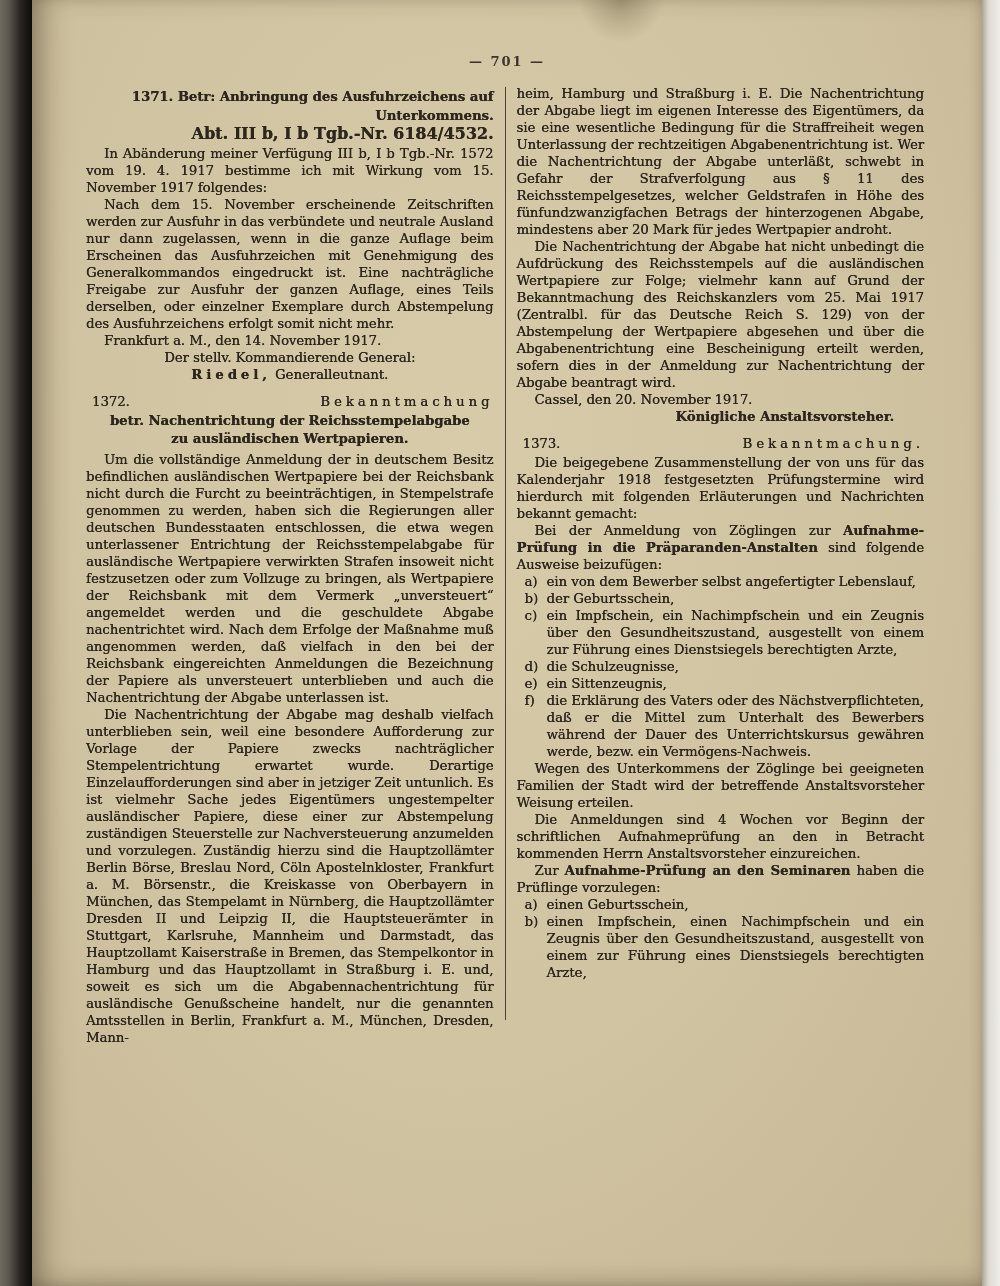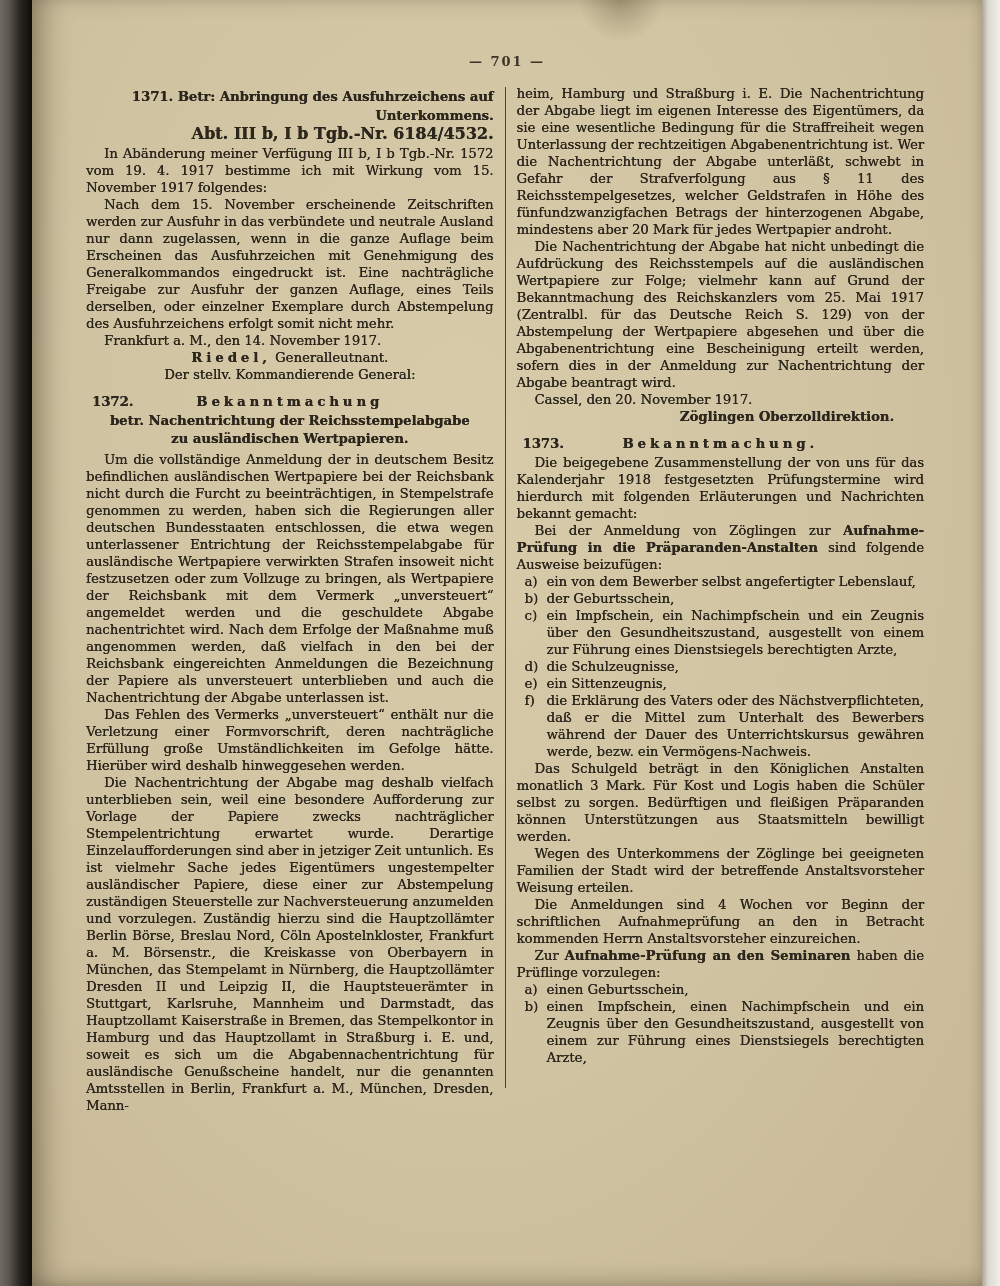--- a/index.html
+++ b/index.html
@@ -29,21 +29,21 @@
   .p.noindent{text-indent:0;}
   .center{text-align:center;}
   .right{text-align:right;padding-right:30px;}
   .b{font-weight:700;}
   .sp{letter-spacing:4px;font-weight:700;}
 
   .head1371{font-weight:700;text-align:right;margin:2px 0 3px;}
   .head1371 .hline{line-height:19px;}
   .head1371 .href{font-size:16px;font-weight:700;}
 
-  .art-head{position:relative;text-align:center;font-weight:700;margin:9px 0 1px;line-height:19px;}
+  .art-head{position:relative;text-align:right;font-weight:400;margin:9px 0 1px;line-height:19px;}
   .art-num{position:absolute;left:6px;letter-spacing:0;}
   .gesperrt{letter-spacing:4px;}
   .subtitle{text-align:center;font-weight:700;margin:0 19px 3px;line-height:18px;}
 
   .sigblock div{line-height:17px;}
   .li{display:flex;margin-left:8px;}
   .li .m{width:22px;flex:none;}
   .li .t{flex:1;text-align:justify;}
 </style>
 </head>
@@ -61,46 +61,45 @@
         <section>
           <div class="head1371">
             <div class="hline"><span>1371.</span> <span>Betr: Anbringung des Ausfuhrzeichens auf</span></div>
             <div class="hline">Unterkommens.</div>
             <div class="href">Abt. III b, I b Tgb.-Nr. 6184/4532.</div>
           </div>
           <p class="p">In Abänderung meiner Verfügung III b, I b Tgb.-Nr. 1572 vom 19. 4. 1917 bestimme ich mit Wirkung vom 15. November 1917 folgendes:</p>
           <p class="p">Nach dem 15. November erscheinende Zeitschriften werden zur Ausfuhr in das verbündete und neutrale Ausland nur dann zugelassen, wenn in die ganze Auflage beim Erscheinen das Ausfuhrzeichen mit Genehmigung des Generalkommandos eingedruckt ist. Eine nachträgliche Freigabe zur Ausfuhr der ganzen Auflage, eines Teils derselben, oder einzelner Exemplare durch Abstempelung des Ausfuhrzeichens erfolgt somit nicht mehr.</p>
           <div class="sigblock">
             <div class="p">Frankfurt a. M., den 14. November 1917.</div>
+            <div class="center">Der stellv. Kommandierende General:</div>
             <div class="center"><span class="sp">Riedel,</span> <span>Generalleutnant.</span></div>
-            <div class="center">Der stellv. Kommandierende General:</div>
           </div>
         </section>
 
         <section>
           <div class="art-head">
             <span class="art-num">1372.</span>
             <span class="gesperrt">Bekanntmachung</span>
           </div>
           <div class="subtitle">betr. Nachentrichtung der Reichsstempelabgabe zu ausländischen Wertpapieren.</div>
           <p class="p">Um die vollständige Anmeldung der in deutschem Besitz befindlichen ausländischen Wertpapiere bei der Reichsbank nicht durch die Furcht zu beeinträchtigen, in Stempelstrafe genommen zu werden, haben sich die Regierungen aller deutschen Bundesstaaten entschlossen, die etwa wegen unterlassener Entrichtung der Reichsstempelabgabe für ausländische Wertpapiere verwirkten Strafen insoweit nicht festzusetzen oder zum Vollzuge zu bringen, als Wertpapiere der Reichsbank mit dem Vermerk „unversteuert“ angemeldet werden und die geschuldete Abgabe nachentrichtet wird. Nach dem Erfolge der Maßnahme muß angenommen werden, daß vielfach in den bei der Reichsbank eingereichten Anmeldungen die Bezeichnung der Papiere als unversteuert unterblieben und auch die Nachentrichtung der Abgabe unterlassen ist.</p>
-          <p class="p">Das Fehlen des Vermerks „unversteuert“ enthält nur die Verletzung einer Formvorschrift, deren nachträgliche Erfüllung große Umständlichkeiten im Gefolge hätte.  Hierüber wird deshalb hinweggesehen werden.</p>
           <p class="p">Die Nachentrichtung der Abgabe mag deshalb vielfach unterblieben sein, weil eine besondere Aufforderung zur Vorlage der Papiere zwecks nachträglicher Stempelentrichtung erwartet wurde. Derartige Einzelaufforderungen sind aber in jetziger Zeit untunlich. Es ist vielmehr Sache jedes Eigentümers ungestempelter ausländischer Papiere, diese einer zur Abstempelung zuständigen Steuerstelle zur Nachversteuerung anzumelden und vorzulegen. Zuständig hierzu sind die Hauptzollämter Berlin Börse, Breslau Nord, Cöln Apostelnkloster, Frankfurt a. M. Börsenstr., die Kreiskasse von Oberbayern in München, das Stempelamt in Nürnberg, die Hauptzollämter Dresden II und Leipzig II, die Hauptsteuerämter in Stuttgart, Karlsruhe, Mannheim und Darmstadt, das Hauptzollamt Kaiserstraße in Bremen, das Stempelkontor in Hamburg und das Hauptzollamt in Straßburg i. E. und, soweit es sich um die Abgabennachentrichtung für ausländische Genußscheine handelt, nur die genannten Amtsstellen in Berlin, Frankfurt a. M., München, Dresden, Mann-</p>
         </section>
       </div>
 
       <div class="divider"></div>
 
       <div class="col">
         <section>
           <p class="p noindent">heim, Hamburg und Straßburg i. E.  Die Nachentrichtung der Abgabe liegt im eigenen Interesse des Eigentümers, da sie eine wesentliche Bedingung für die Straffreiheit wegen Unterlassung der rechtzeitigen Abgabenentrichtung ist.  Wer die Nachentrichtung der Abgabe unterläßt, schwebt in Gefahr der Strafverfolgung aus § 11 des Reichsstempelgesetzes, welcher Geldstrafen in Höhe des fünfundzwanzigfachen Betrags der hinterzogenen Abgabe, mindestens aber 20 Mark für jedes Wertpapier androht.</p>
           <p class="p">Die Nachentrichtung der Abgabe hat nicht unbedingt die Aufdrückung des Reichsstempels auf die ausländischen Wertpapiere zur Folge; vielmehr kann auf Grund der Bekanntmachung des Reichskanzlers vom 25. Mai 1917 (Zentralbl. für das Deutsche Reich S. 129) von der Abstempelung der Wertpapiere abgesehen und über die Abgabenentrichtung eine Bescheinigung erteilt werden, sofern dies in der Anmeldung zur Nachentrichtung der Abgabe beantragt wird.</p>
           <div class="sigblock">
             <div class="p">Cassel, den 20. November 1917.</div>
-            <div class="right b">Zöglingen Oberzolldirektion.</div>
+            <div class="right b">Königliche Anstaltsvorsteher.</div>
           </div>
         </section>
 
         <section>
           <div class="art-head">
             <span class="art-num">1373.</span>
             <span class="gesperrt">Bekanntmachung.</span>
           </div>
           <p class="p">Die beigegebene Zusammenstellung der von uns für das Kalenderjahr 1918 festgesetzten Prüfungstermine wird hierdurch mit folgenden Erläuterungen und Nachrichten bekannt gemacht:</p>
           <p class="p"><span>Bei der Anmeldung von Zöglingen zur </span><span class="b">Aufnahme-Prüfung in die Präparanden-Anstalten</span><span> sind folgende Ausweise beizufügen:</span></p>
@@ -125,21 +124,20 @@
             <div class="li">
                 <span class="m">e)</span>
                 <span class="t">ein Sittenzeugnis,</span>
               </div>
             <div class="li">
                 <span class="m">f)</span>
                 <span class="t">die Erklärung des Vaters oder des Nächstverpflichteten, daß er die Mittel zum Unterhalt des Bewerbers während der Dauer des Unterrichtskursus gewähren werde, bezw. ein Vermögens-Nachweis.</span>
               </div>
           </div>
 
-          <p class="p">Das Schulgeld beträgt in den Königlichen Anstalten monatlich 3 Mark.  Für Kost und Logis haben die Schüler selbst zu sorgen.  Bedürftigen und fleißigen Präparanden können Unterstützungen aus Staatsmitteln bewilligt werden.</p>
           <p class="p">Wegen des Unterkommens der Zöglinge bei geeigneten Familien der Stadt wird der betreffende Anstaltsvorsteher Weisung erteilen.</p>
           <p class="p">Die Anmeldungen sind 4 Wochen vor Beginn der schriftlichen Aufnahmeprüfung an den in Betracht kommenden Herrn Anstaltsvorsteher einzureichen.</p>
           <p class="p"><span>Zur </span><span class="b">Aufnahme-Prüfung an den Seminaren</span><span> haben die Prüflinge vorzulegen:</span></p>
 
           <div>
             <div class="li">
                 <span class="m">a)</span>
                 <span class="t">einen Geburtsschein,</span>
               </div>
             <div class="li">

